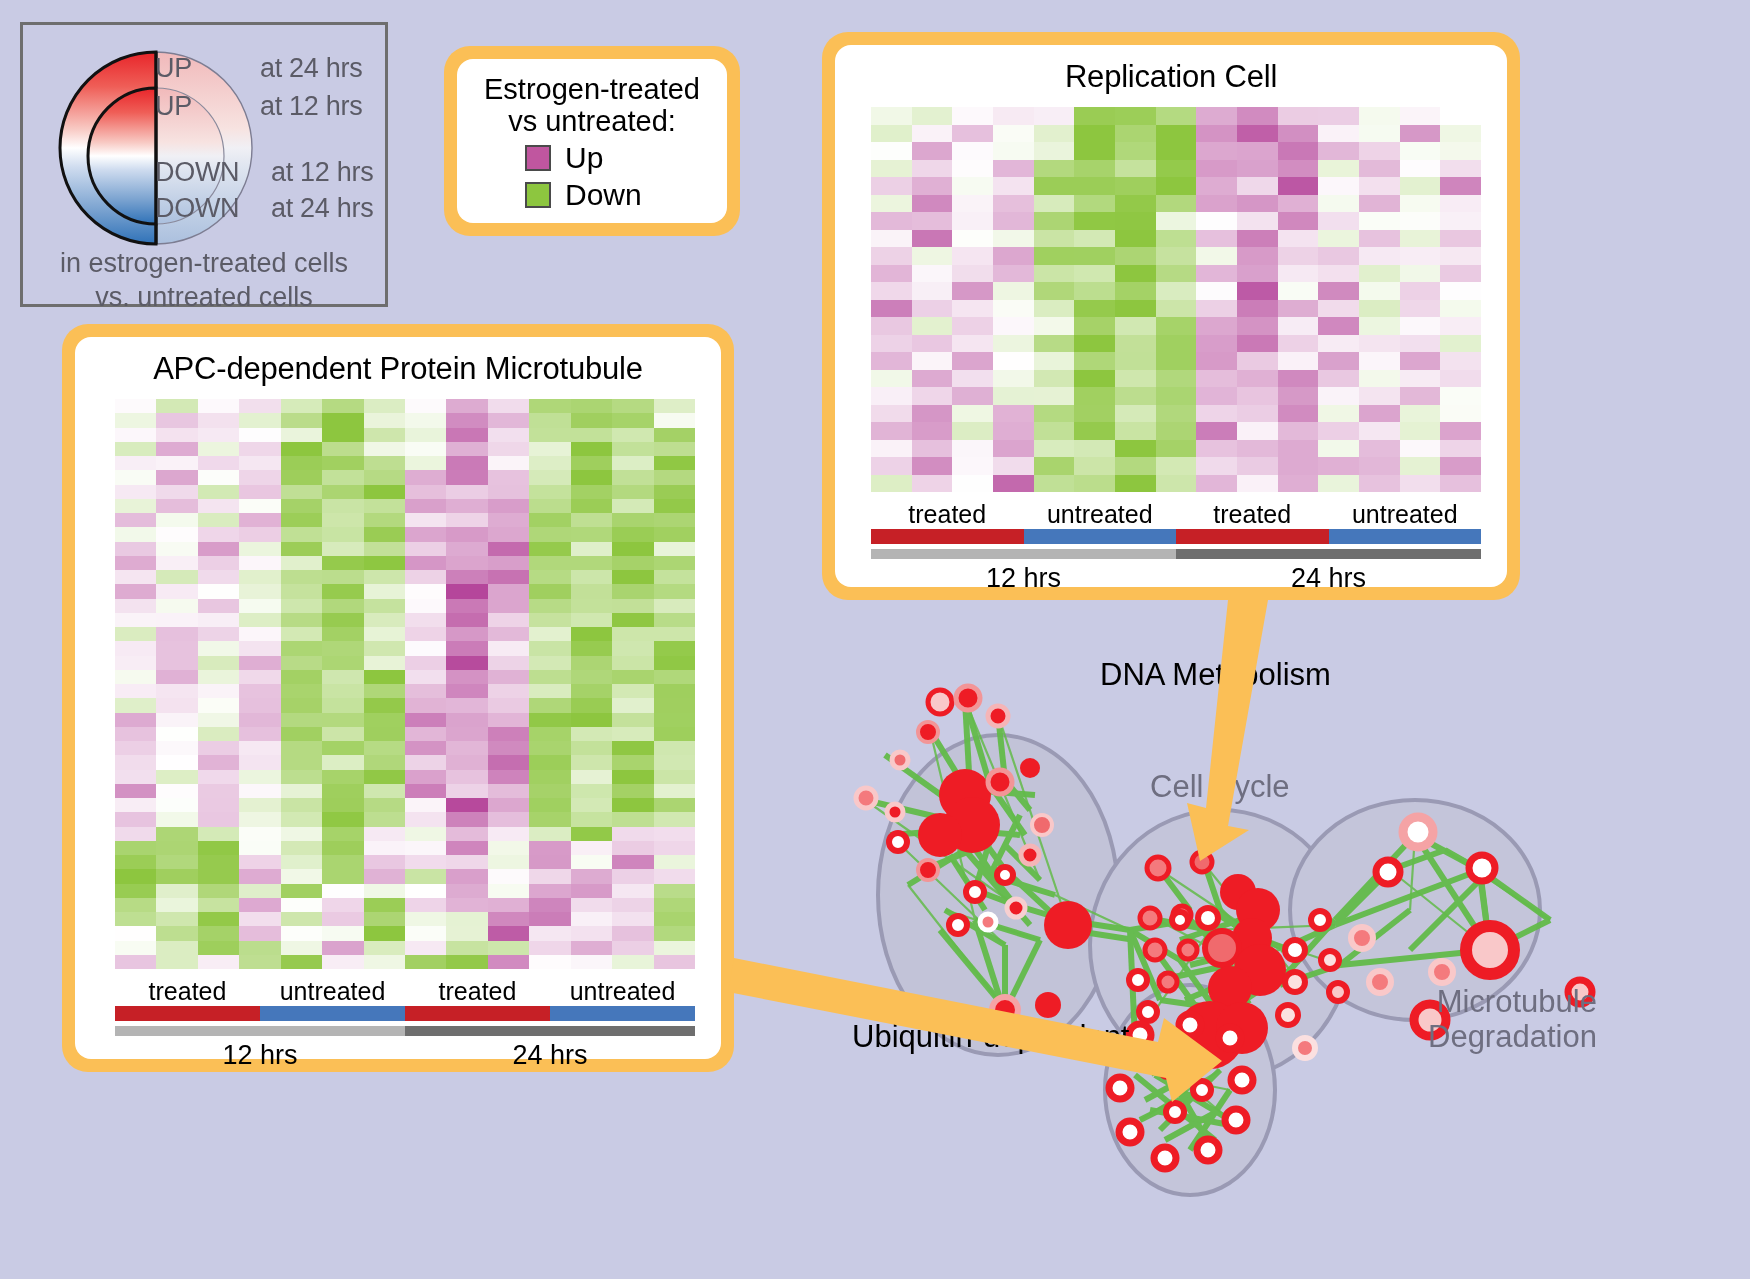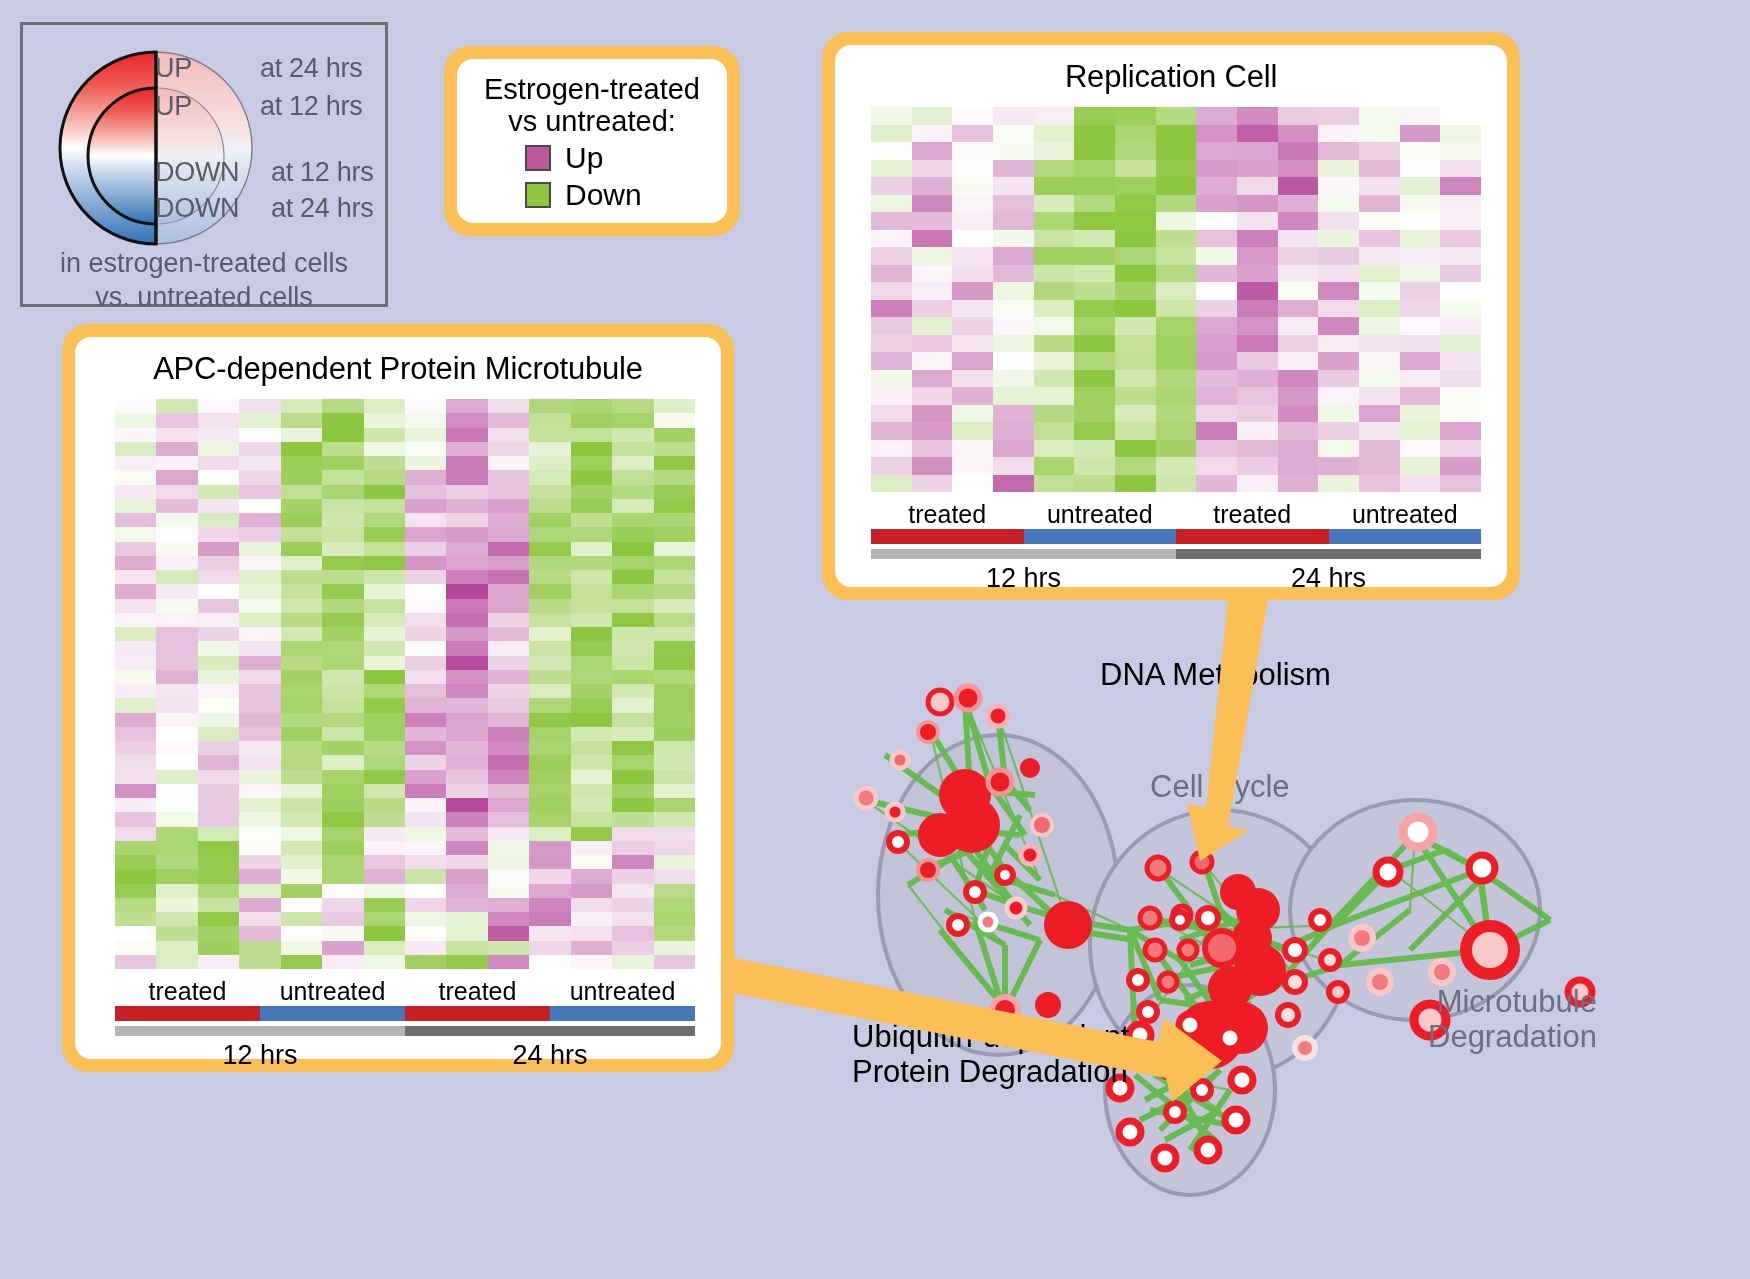--- a/index.html
+++ b/index.html
@@ -1366,21 +1366,20 @@
     </svg>
 
     <div class="net-label" id="label-dna">DNA Metabolism</div>
     <div class="net-label" id="label-cellcycle">Cell Cycle</div>
     <div class="net-label" id="label-microtubule">
       <div>Microtubule</div>
       <div>Degradation</div>
     </div>
     <div class="net-label" id="label-ubiquitin">
       <div>Ubiquitin-dependent</div>
-      <div>Protein Degradation</div>
     </div>
   </div>
 
   <svg class="arrows" width="1750" height="1279" viewBox="0 0 1750 1279">
 
     <path d="M1228,600 L1268,600 L1228,826 L1249,830 L1200,861 L1187,803 L1206,808 Z" fill="#fbbf56"></path>
 
     <path d="M734,958 L1158,1042 L1164,1018 L1222,1061 L1172,1102 L1166,1078 L728,992 Z" fill="#fbbf56"></path>
   </svg>
 

